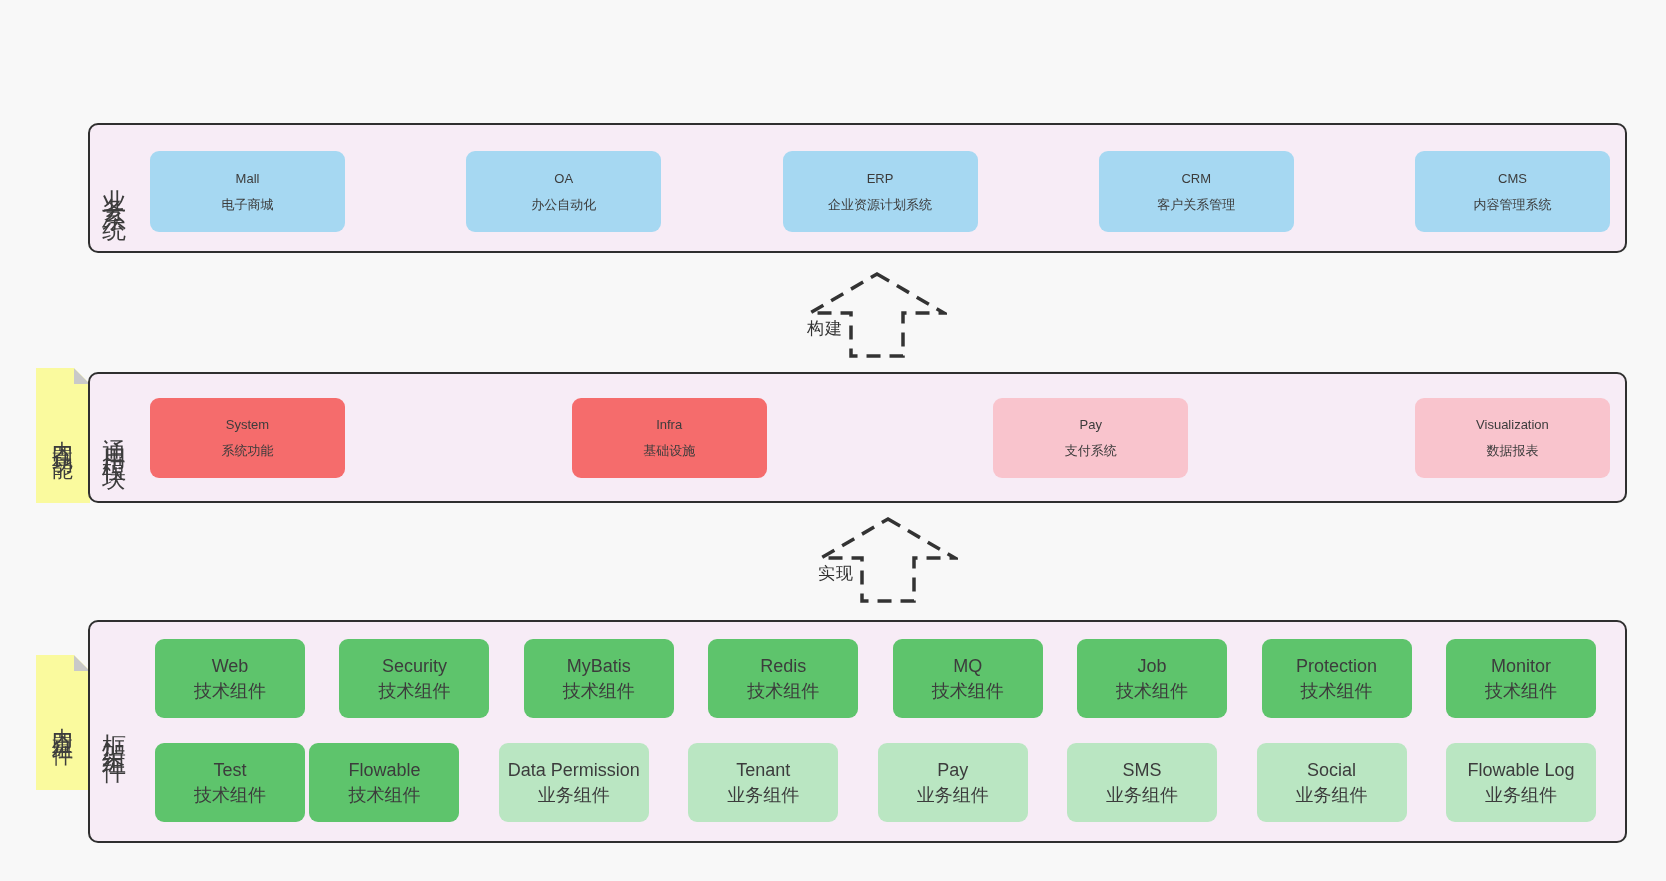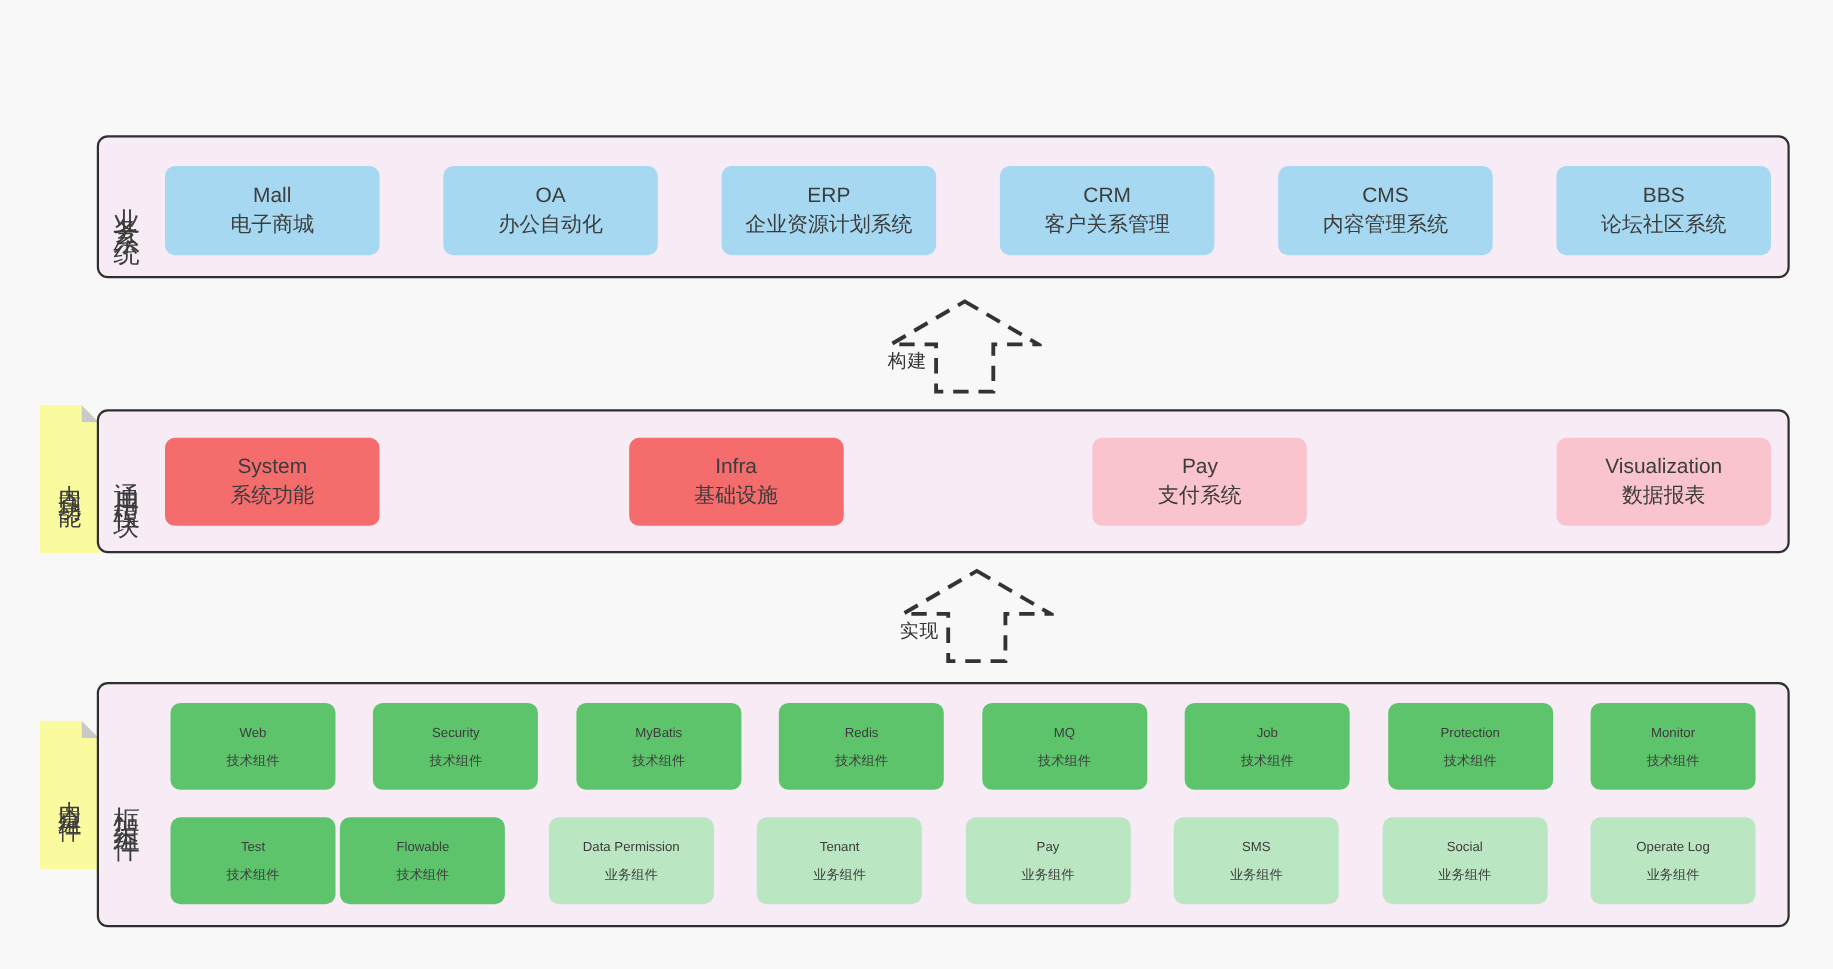--- a/index.html
+++ b/index.html
@@ -35,23 +35,23 @@
     display:flex; justify-content:space-between; align-items:stretch;
   }
   #band-business .box-row{top:26px; height:81px;}
   #band-modules  .box-row{top:24px; height:80px;}
   #band-components .row-a{top:17px; height:79px; left:65px; right:29px;}
   #band-components .row-b{top:121px; height:79px; left:65px; right:29px;}
 
   .box{
     flex:none; width:195px; border-radius:9px;
     display:flex; flex-direction:column; align-items:center; justify-content:center;
-    text-align:center; font-size:19px; line-height:26px; padding:0 6px;
-  }
-  #band-components .box{width:150px; font-size:12px; line-height:25px;}
+    text-align:center; font-size:13px; line-height:26px; padding:0 6px;
+  }
+  #band-components .box{width:150px; font-size:18px; line-height:25px;}
   .blue{background:var(--blue);} .red{background:var(--red);} .pink{background:var(--pink);}
   .green{background:var(--green);} .light-green{background:var(--light-green);margin-left:35px;}
 
   .sticky{
     position:absolute; width:54px; z-index:1; background:var(--yellow);
     clip-path:polygon(0 0, calc(100% - 16px) 0, 100% 16px, 100% 100%, 0 100%);
     display:flex; align-items:center; justify-content:center;
   }
   #sticky-modules{left:36px; top:368px; height:135px;}
   #sticky-components{left:36px; top:655px; height:135px;}
@@ -92,24 +92,20 @@
       <span>企业资源计划系统</span>
     </div>
     <div class="box blue">
       <span>CRM</span>
       <span>客户关系管理</span>
     </div>
     <div class="box blue">
       <span>CMS</span>
       <span>内容管理系统</span>
     </div>
-    <div class="box blue">
-      <span>BBS</span>
-      <span>论坛社区系统</span>
-    </div>
   </div>
 </div>
 
 <div class="up-arrow" id="arrow-build">
   <svg width="140" height="88" viewBox="0 0 140 88">
     <polygon points="70,3 137,42 96,42 96,85 44,85 44,42 3,42" fill="none" stroke="var(--arrow)" stroke-width="3.5" stroke-dasharray="14 9"></polygon>
   </svg>
   <div class="arrow-label">构建</div>
 </div>
 
@@ -209,17 +205,17 @@
     </div>
     <div class="box light-green">
       <span>SMS</span>
       <span>业务组件</span>
     </div>
     <div class="box light-green">
       <span>Social</span>
       <span>业务组件</span>
     </div>
     <div class="box light-green">
-      <span>Operate Log</span>
+      <span>Flowable Log</span>
       <span>业务组件</span>
     </div>
   </div>
 </div>
 
 </body></html>

